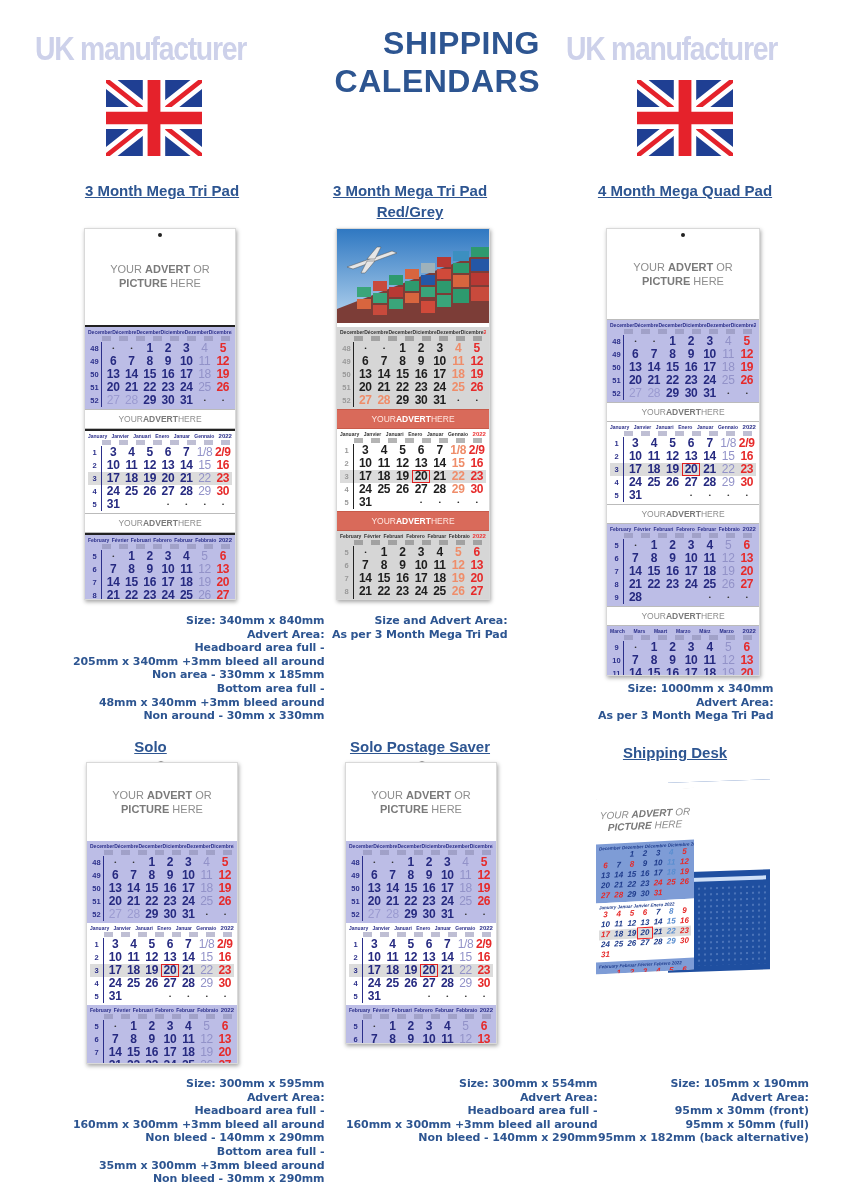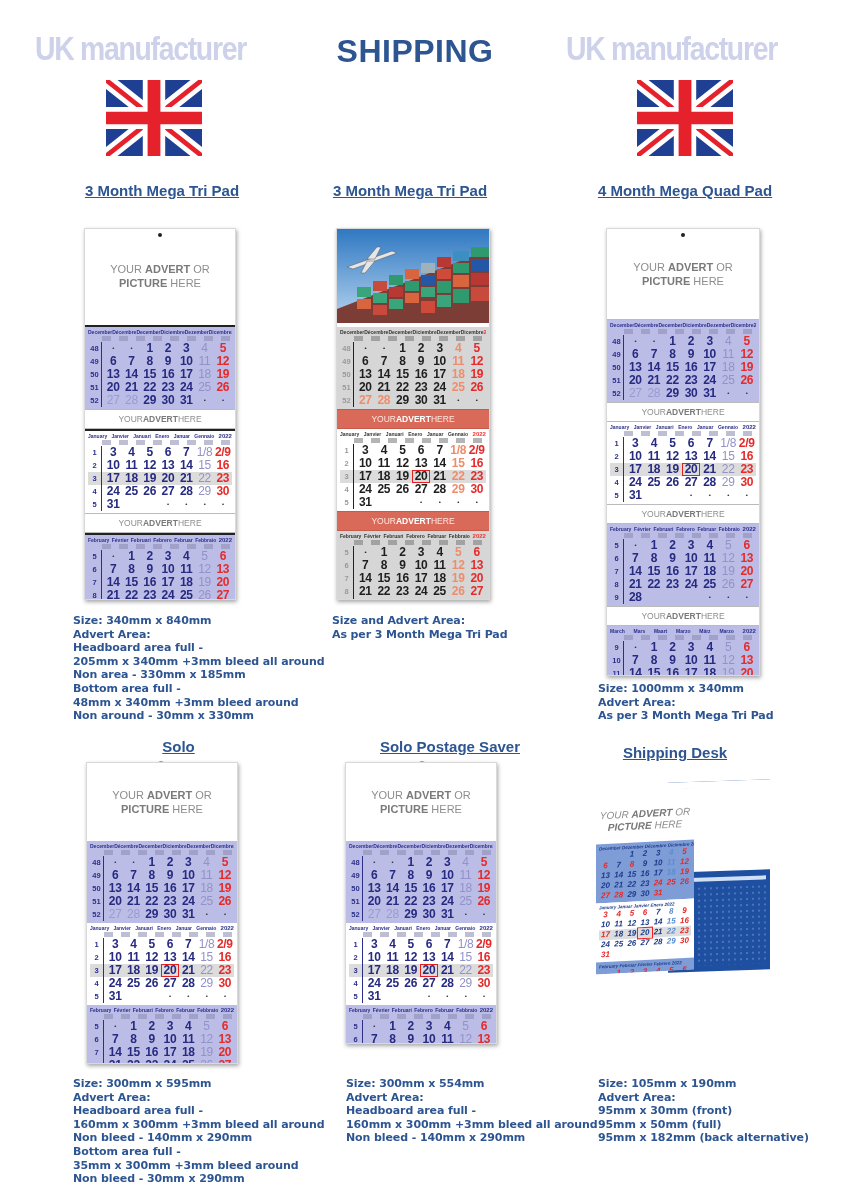--- a/index.html
+++ b/index.html
@@ -2,32 +2,32 @@
 <html><head>
 <meta charset="utf-8">
 <style>
   * { box-sizing: border-box; margin: 0; padding: 0; }
   html, body { width: 849px; height: 1201px; background: #ffffff; overflow: hidden; }
   body { position: relative; font-family: "Liberation Sans", sans-serif; color: #2a4e8f; }
 
   .uk { position: absolute; top: 30px; font-family: "Liberation Sans", sans-serif; font-weight: 700; font-size: 33px; color: #cdd1ea; letter-spacing: -1.5px; transform: scaleX(0.86); transform-origin: left top; white-space: nowrap; }
   .uk.left { left: 35px; }
   .uk.right { left: 566px; }
-  .main-title { position: absolute; top: 32px; left: 290px; width: 250px; text-align: center; font-weight: 700; font-size: 32px; line-height: 38px; color: #2d5591; letter-spacing: 0.5px; }
+  .main-title { position: absolute; top: 24px; left: 290px; width: 250px; text-align: right; font-weight: 700; font-size: 32px; line-height: 38px; color: #2d5591; letter-spacing: 0.5px; }
   .main-title span { display: block; }
 
   .flag { position: absolute; top: 80px; width: 96px; height: 76px; }
   .flag.left { left: 106px; }
   .flag.right { left: 637px; }
 
   .ptitle { position: absolute; font-weight: 700; font-size: 15px; line-height: 21px; color: #2d5591; text-align: center; }
   .ptitle span { display: block; text-decoration: underline; }
 
   .spec { position: absolute; font-weight: 700; font-size: 11px; line-height: 13.6px; color: #2d5591; font-family: "DejaVu Sans", sans-serif; letter-spacing: -0.1px; }
-  .spec span { display: block; white-space: nowrap; }
+  .spec span { display: block; white-space: nowrap; text-align: right; }
 
   
   .cal { position: absolute; background: #fff; box-shadow: 1px 2px 4px rgba(0,0,0,0.35); border: 1px solid #d9d9d9; overflow: hidden; }
   .hole { position: absolute; top: 4px; left: 50%; width: 4px; height: 4px; margin-left: -2px; border-radius: 50%; background: #222; }
   .hanger { position: absolute; }
   .headboard { position: relative; display: flex; align-items: center; justify-content: center; text-align: center; color: #8d8d8d; font-size: 11px; line-height: 14px; }
   .headboard b { color: #7a7a7a; }
   .rule { height: 2px; background: #222; margin: 0 0; }
   .ad-strip { display: flex; align-items: center; justify-content: center; font-size: 8.5px; color: #8d8d8d; height: 20px; border-top: 1px solid #bbb; border-bottom: 1px solid #bbb; background: #fff; }
   .ad-strip b { color: #7a7a7a; }
@@ -77,20 +77,21 @@
   .dmonth .dr .l { color: #5a8ed0; }
   .grid-dots { position: absolute; background-image: radial-gradient(#9ab6e6 0.8px, transparent 1px); background-size: 6px 6px; opacity: 0.8; }
   .gbar { position: absolute; height: 4px; background: #cfe0f7; }
 </style>
 </head>
 <body>
 
 <div class="uk left">UK manufacturer</div>
 <div class="main-title">
   <span>SHIPPING</span>
+  <span>CALENDARS</span>
 </div>
 <div class="uk right">UK manufacturer</div>
 
 <svg class="flag left" viewBox="0 0 60 48" preserveAspectRatio="none">
   <rect width="60" height="48" fill="#1f3f93"></rect>
   <path d="M0,0 L60,48 M60,0 L0,48" stroke="#fff" stroke-width="9"></path>
   <path d="M0,0 L60,48 M60,0 L0,48" stroke="#e5222b" stroke-width="3"></path>
   <path d="M30,0 V48 M0,24 H60" stroke="#fff" stroke-width="14"></path>
   <path d="M30,0 V48 M0,24 H60" stroke="#e5222b" stroke-width="8"></path>
 </svg>
@@ -100,28 +101,29 @@
   <path d="M0,0 L60,48 M60,0 L0,48" stroke="#e5222b" stroke-width="3"></path>
   <path d="M30,0 V48 M0,24 H60" stroke="#fff" stroke-width="14"></path>
   <path d="M30,0 V48 M0,24 H60" stroke="#e5222b" stroke-width="8"></path>
 </svg>
 
 <div class="ptitle" style="left:52px;top:180px;width:220px;">
   <span>3 Month Mega Tri Pad</span>
 </div>
 <div class="ptitle" style="left:300px;top:180px;width:220px;">
   <span>3 Month Mega Tri Pad</span>
+  <span>Red/Grey</span>
 </div>
 <div class="ptitle" style="left:570px;top:180px;width:230px;">
   <span>4 Month Mega Quad Pad</span>
 </div>
-<div class="ptitle" style="left:116px;top:736px;width:125px;">
+<div class="ptitle" style="left:88px;top:736px;width:125px;">
   <span>Solo</span>
 </div>
-<div class="ptitle" style="left:320px;top:736px;width:200px;text-align:right;">
+<div class="ptitle" style="left:320px;top:736px;width:200px;">
   <span>Solo Postage Saver</span>
 </div>
 <div class="ptitle" style="left:600px;top:742px;width:150px;">
   <span>Shipping Desk</span>
 </div>
 
 <div class="cal" style="left:84px;top:228px;width:152px;height:372px;">
   <div class="hole"></div>
   <div class="headboard" style="height:94px;">
     <div><span>YOUR </span><b>ADVERT</b><span> OR</span><br><b>PICTURE</b><span> HERE</span></div>

